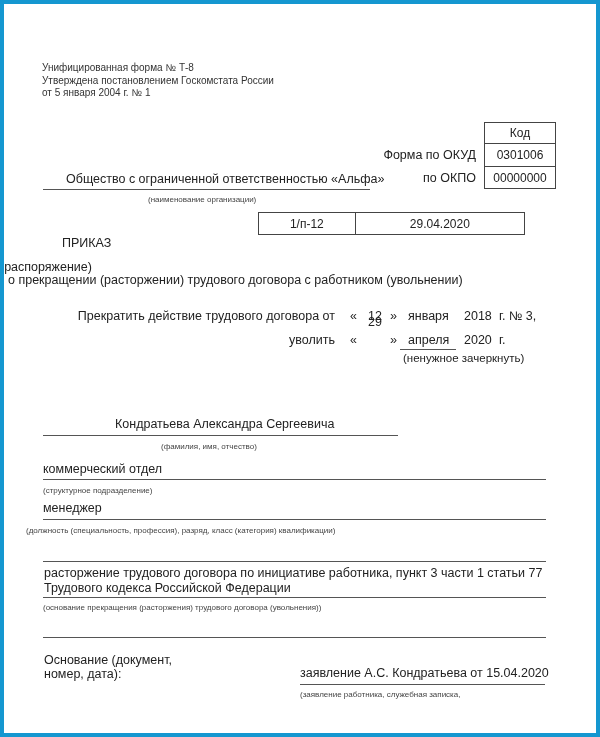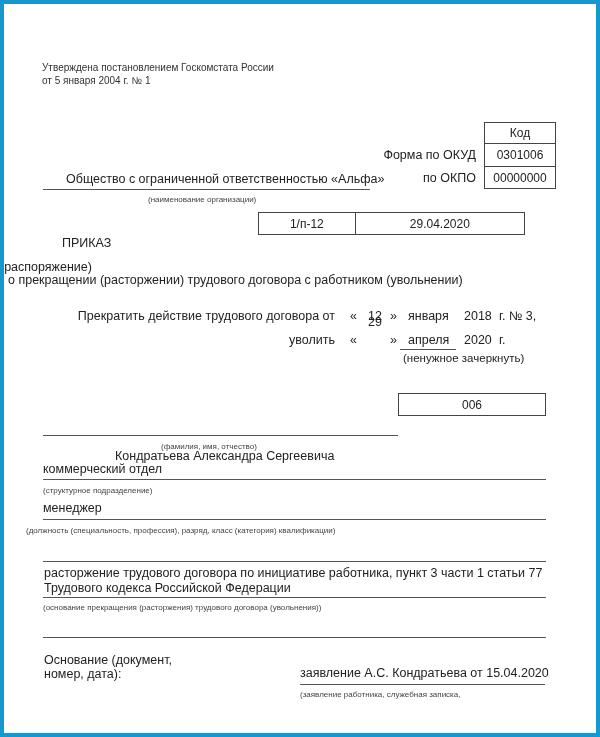--- a/index.html
+++ b/index.html
@@ -20,20 +20,21 @@
   .cap { font-size: 8px; color: #444; }
   .line { position: absolute; height: 0; border-top: 1.6px solid #555; }
   table.grid { position: absolute; border-collapse: collapse; font-size: 12px; color: #222; }
   table.grid td { border: 1.3px solid #444; padding: 0; text-align: center; box-sizing: border-box; }
   .center { text-align: left; }
 </style>
 </head>
 <body>
 
 <div class="abs hdr">
+  <div>Унифицированная форма № Т-8</div>
   <div>Утверждена постановлением Госкомстата России</div>
   <div>от 5 января 2004 г. № 1</div>
 </div>
 
 <table class="grid" style="left:484px; top:122px; width:72px;">
   <tbody>
       <tr style="height:21px;">
         <td>Код</td>
       </tr>
   <tr style="height:23px;">
@@ -77,26 +78,23 @@
 <div class="abs txt" style="left:368px; top:315px;">29</div>
 <div class="abs txt" style="left:390px; top:333px;">»</div>
 <div class="abs txt" style="left:408px; top:333px;">апреля</div>
 <div class="line" style="left:400px; top:349px; width:56px; border-top-width:1.2px;"></div>
 <div class="abs txt" style="left:464px; top:333px;">2020</div>
 <div class="abs txt" style="left:499px; top:333px;">г.</div>
 <div class="abs txt" style="left:403px; top:352px; font-size:11.5px;">(ненужное зачеркнуть)</div>
 
 <table class="grid" style="left:398px; top:393px; width:148px;">
   <tbody>
-  <tr style="height:22px;">
-        <td>006</td>
-      </tr>
 </tbody>
   </table>
-<div class="abs txt" style="left:115px; top:417px;margin-top:32px;">Кондратьева Александра Сергеевича</div>
+<div class="abs txt" style="left:115px; top:417px;">Кондратьева Александра Сергеевича</div>
 <div class="line" style="left:43px; top:435px; width:355px;"></div>
 <div class="abs cap" style="left:161px; top:442px;">(фамилия, имя, отчество)</div>
 
 <div class="abs txt center" style="left:43px; width:503px; top:462px;">коммерческий отдел</div>
 <div class="line" style="left:43px; top:479px; width:503px;"></div>
 <div class="abs cap center" style="left:43px; width:503px; top:486px;">(структурное подразделение)</div>
 
 <div class="abs txt center" style="left:43px; width:503px; top:501px;">менеджер</div>
 <div class="line" style="left:43px; top:519px; width:503px;"></div>
 <div class="abs cap center" style="left:26px; width:503px; top:526px;">(должность (специальность, профессия), разряд, класс (категория) квалификации)</div>

